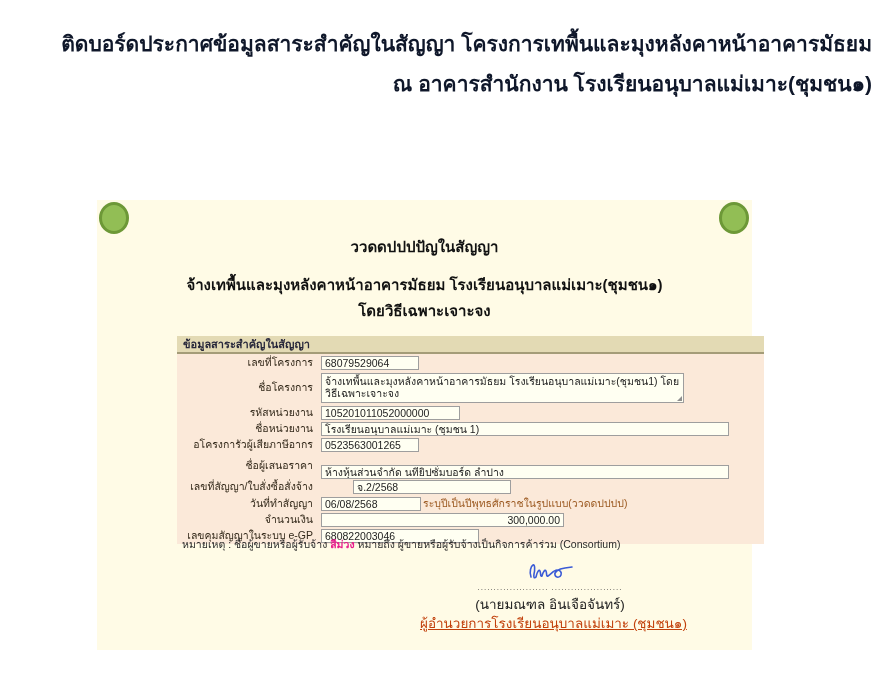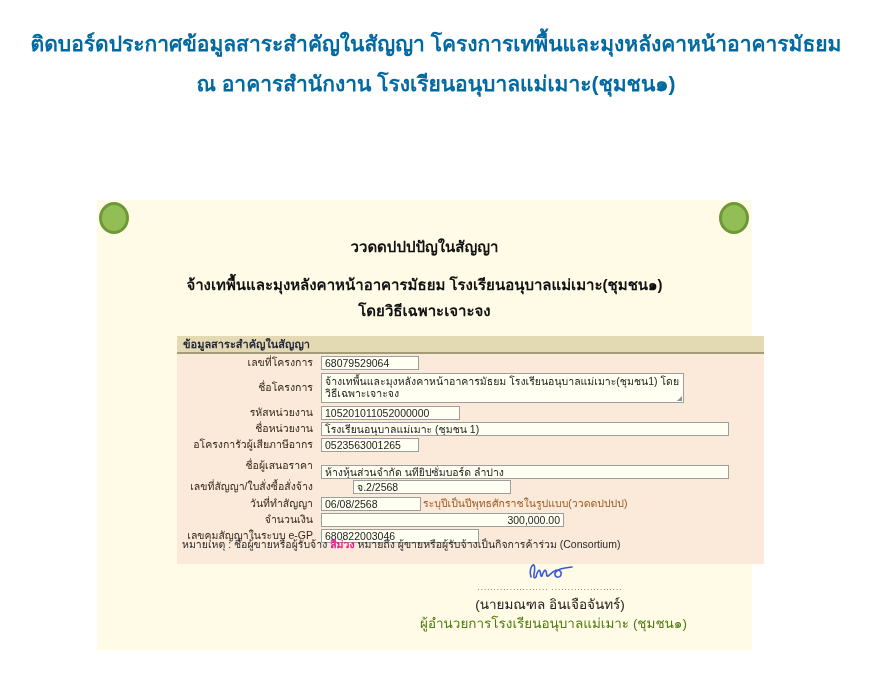--- a/index.html
+++ b/index.html
@@ -4,21 +4,21 @@
 <style>
   html,body{margin:0;padding:0;}
   body{
     width:872px;height:689px;position:relative;overflow:hidden;
     background:#ffffff;
     font-family:"Liberation Sans", sans-serif;
   }
   
   .title-block{
     position:absolute;top:24px;left:0;right:0;
-    text-align:center;font-weight:bold;font-size:21px;color:#0369a1;
+    text-align:right;font-weight:bold;font-size:21px;color:#0f172a;
     line-height:40px;
   }
   
   .document{
     position:absolute;left:97px;top:200px;width:655px;height:450px;
     background:var(--document-bg,#FFFBE6);
   }
   .pin{
     position:absolute;width:24px;height:26px;border-radius:50%;
     background:var(--pin-fill,#92BE55);
@@ -39,21 +39,21 @@
   }
   .form-header{
     background:var(--form-header-bg,#E3DAB4);
     border-bottom:2px solid #A49C78;
     height:16px;line-height:16px;
     font-size:11px;font-weight:bold;color:#26263A;
     padding-left:6px;
   }
   .form-body{
     background:var(--form-row-bg,#FBE9D9);
-    padding:1px 0 20px 0;
+    padding:1px 0 0 0;
   }
   .form-row{
     display:flex;align-items:center;min-height:16px;
   }
   .form-row.multiline{align-items:flex-start;padding:2px 0;}
   .form-label{
     width:136px;flex:0 0 136px;text-align:right;padding-right:8px;
     font-size:10.5px;color:#33291A;line-height:1.25;
   }
   .form-row.multiline .form-label{padding-top:8px;}
@@ -83,21 +83,21 @@
     position:absolute;left:85px;top:336px;
     font-size:10.5px;color:#2a2a2a;white-space:nowrap;
   }
   .note-line .hl{color:var(--note-highlight,#E8198B);font-weight:bold;}
   .sig-block{
     position:absolute;left:323px;top:360px;width:260px;text-align:center;
   }
   .sig-svg{display:block;margin:0 auto;color:var(--signature-ink,#3B5BD6);}
   .sig-dots{font-size:8px;color:#3a3a3a;letter-spacing:1px;line-height:8px;}
   .sig-name{font-size:13.5px;color:#222;margin-top:4px;line-height:1.35;}
-  .sig-pos{font-size:13.5px;color:#4d7c0f;margin-top:1px;line-height:1.35;white-space:nowrap;}
+  .sig-pos{font-size:13.5px;color:#c2410c;margin-top:1px;line-height:1.35;white-space:nowrap;text-decoration:underline;}
 </style>
 </head>
 <body>
 
 <div class="title-block">
   <div>ติดบอร์ดประกาศข้อมูลสาระสำคัญในสัญญา โครงการเทพื้นและมุงหลังคาหน้าอาคารมัธยม</div>
   <div>ณ อาคารสำนักงาน โรงเรียนอนุบาลแม่เมาะ(ชุมชน๑)</div>
 </div>
 
 <div class="document">

